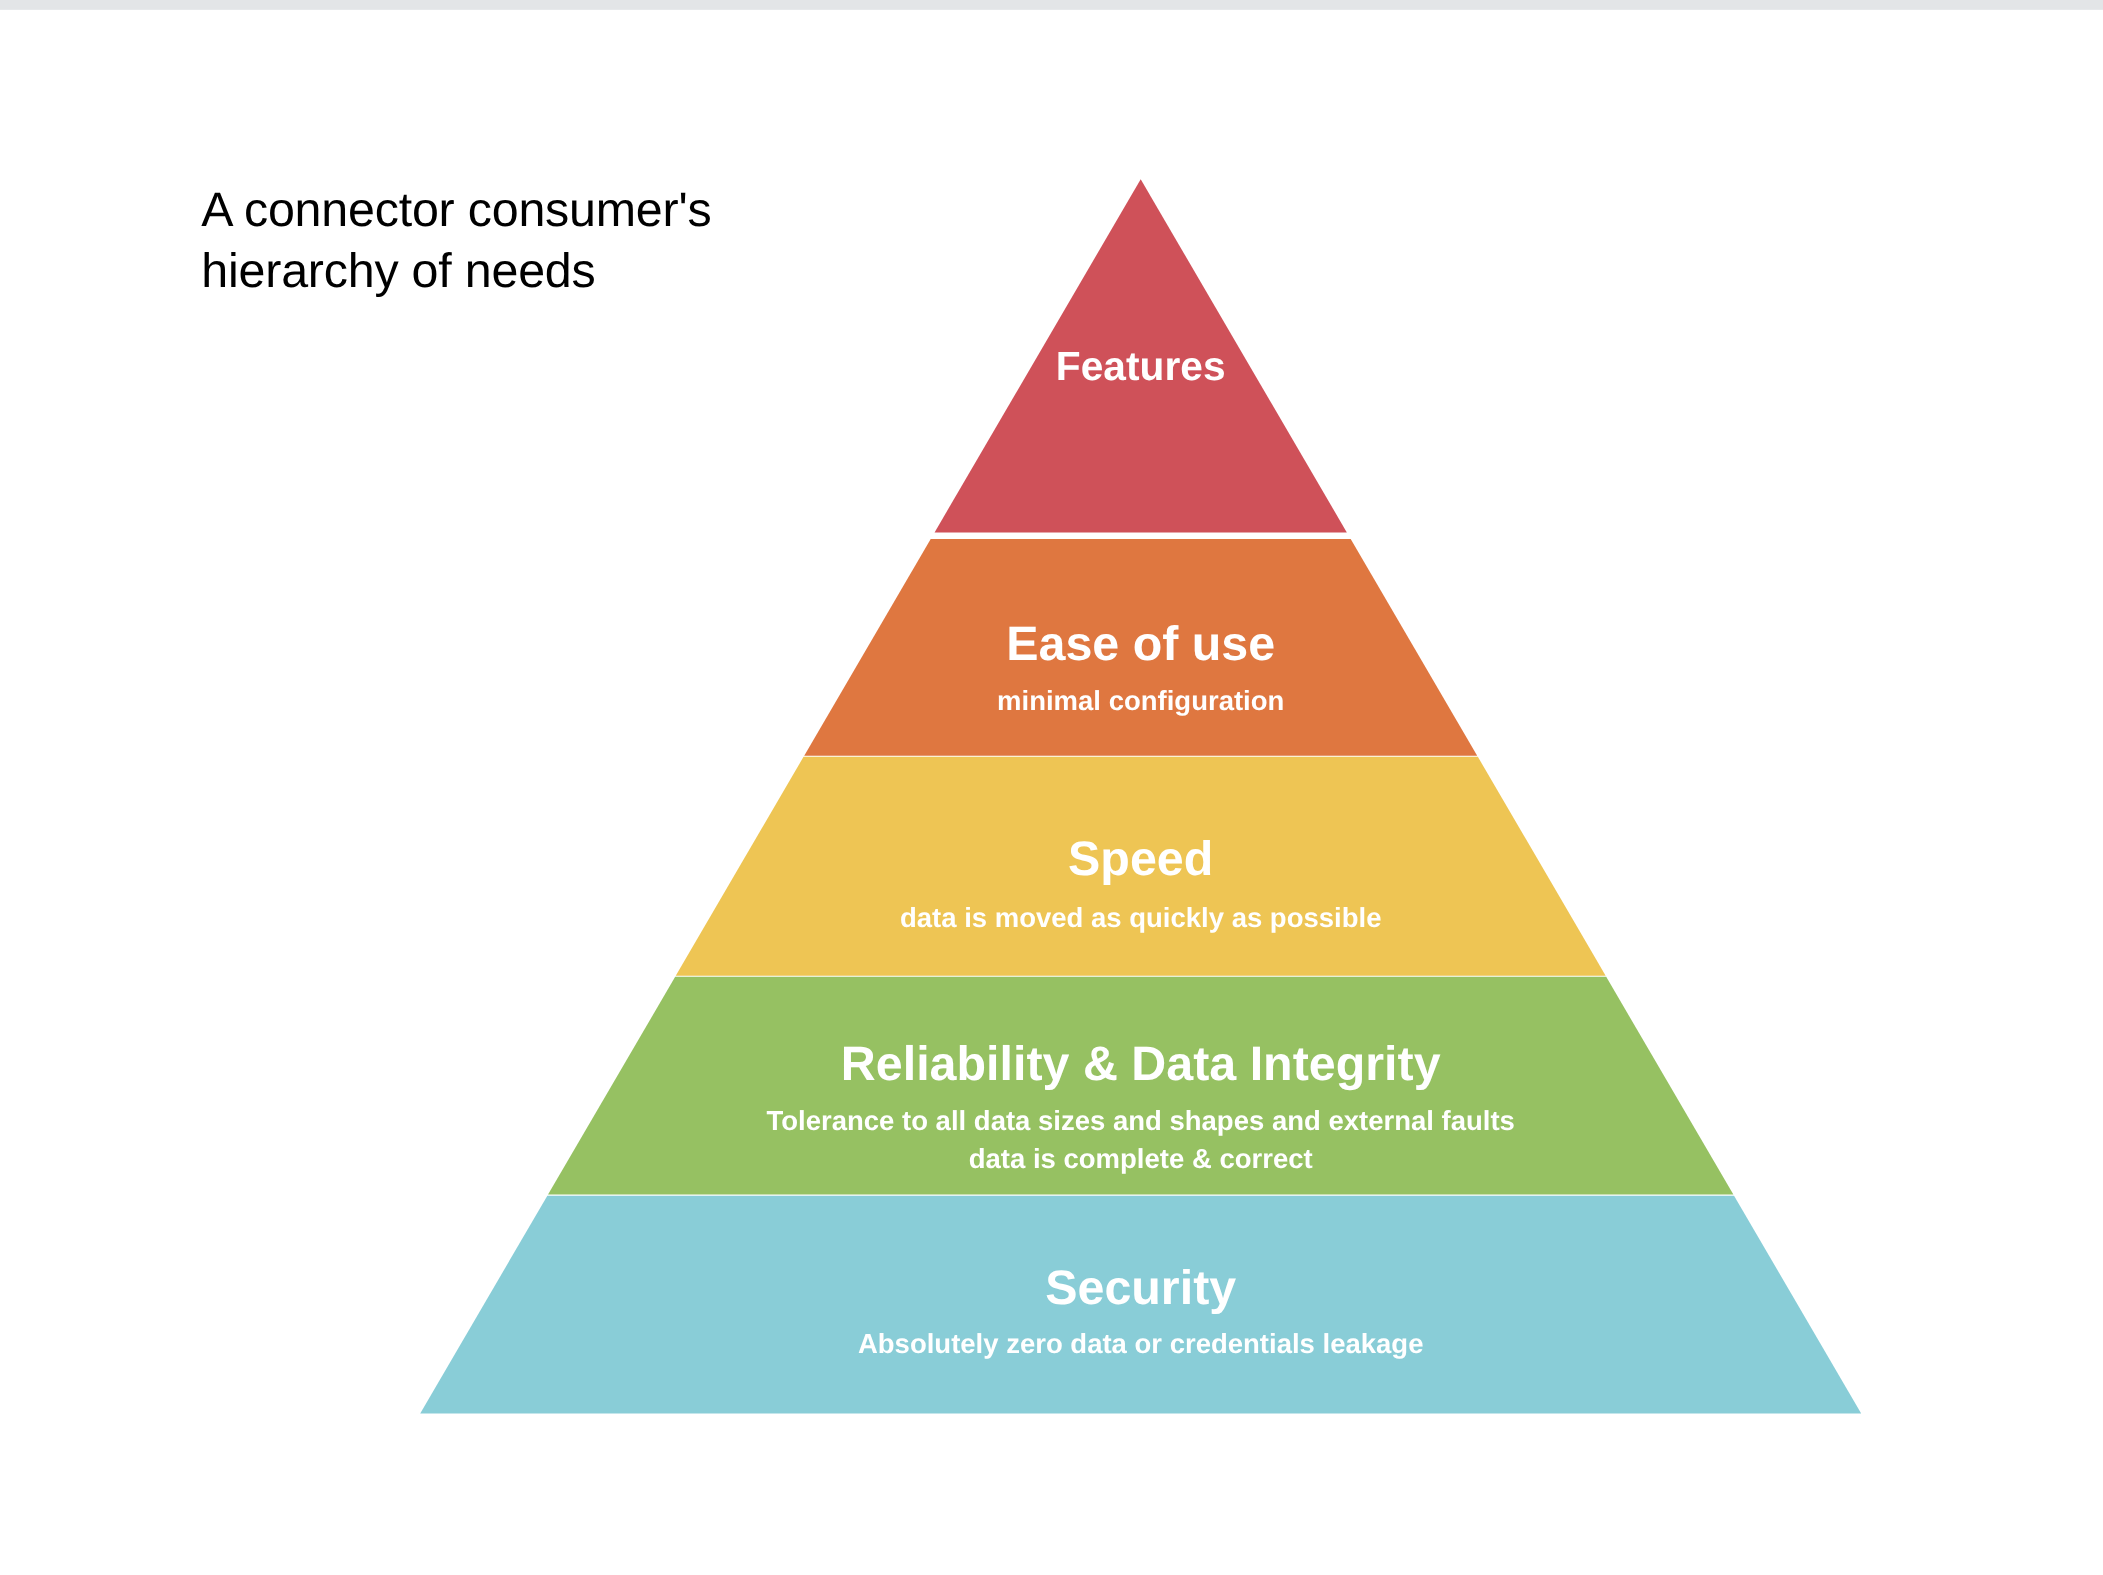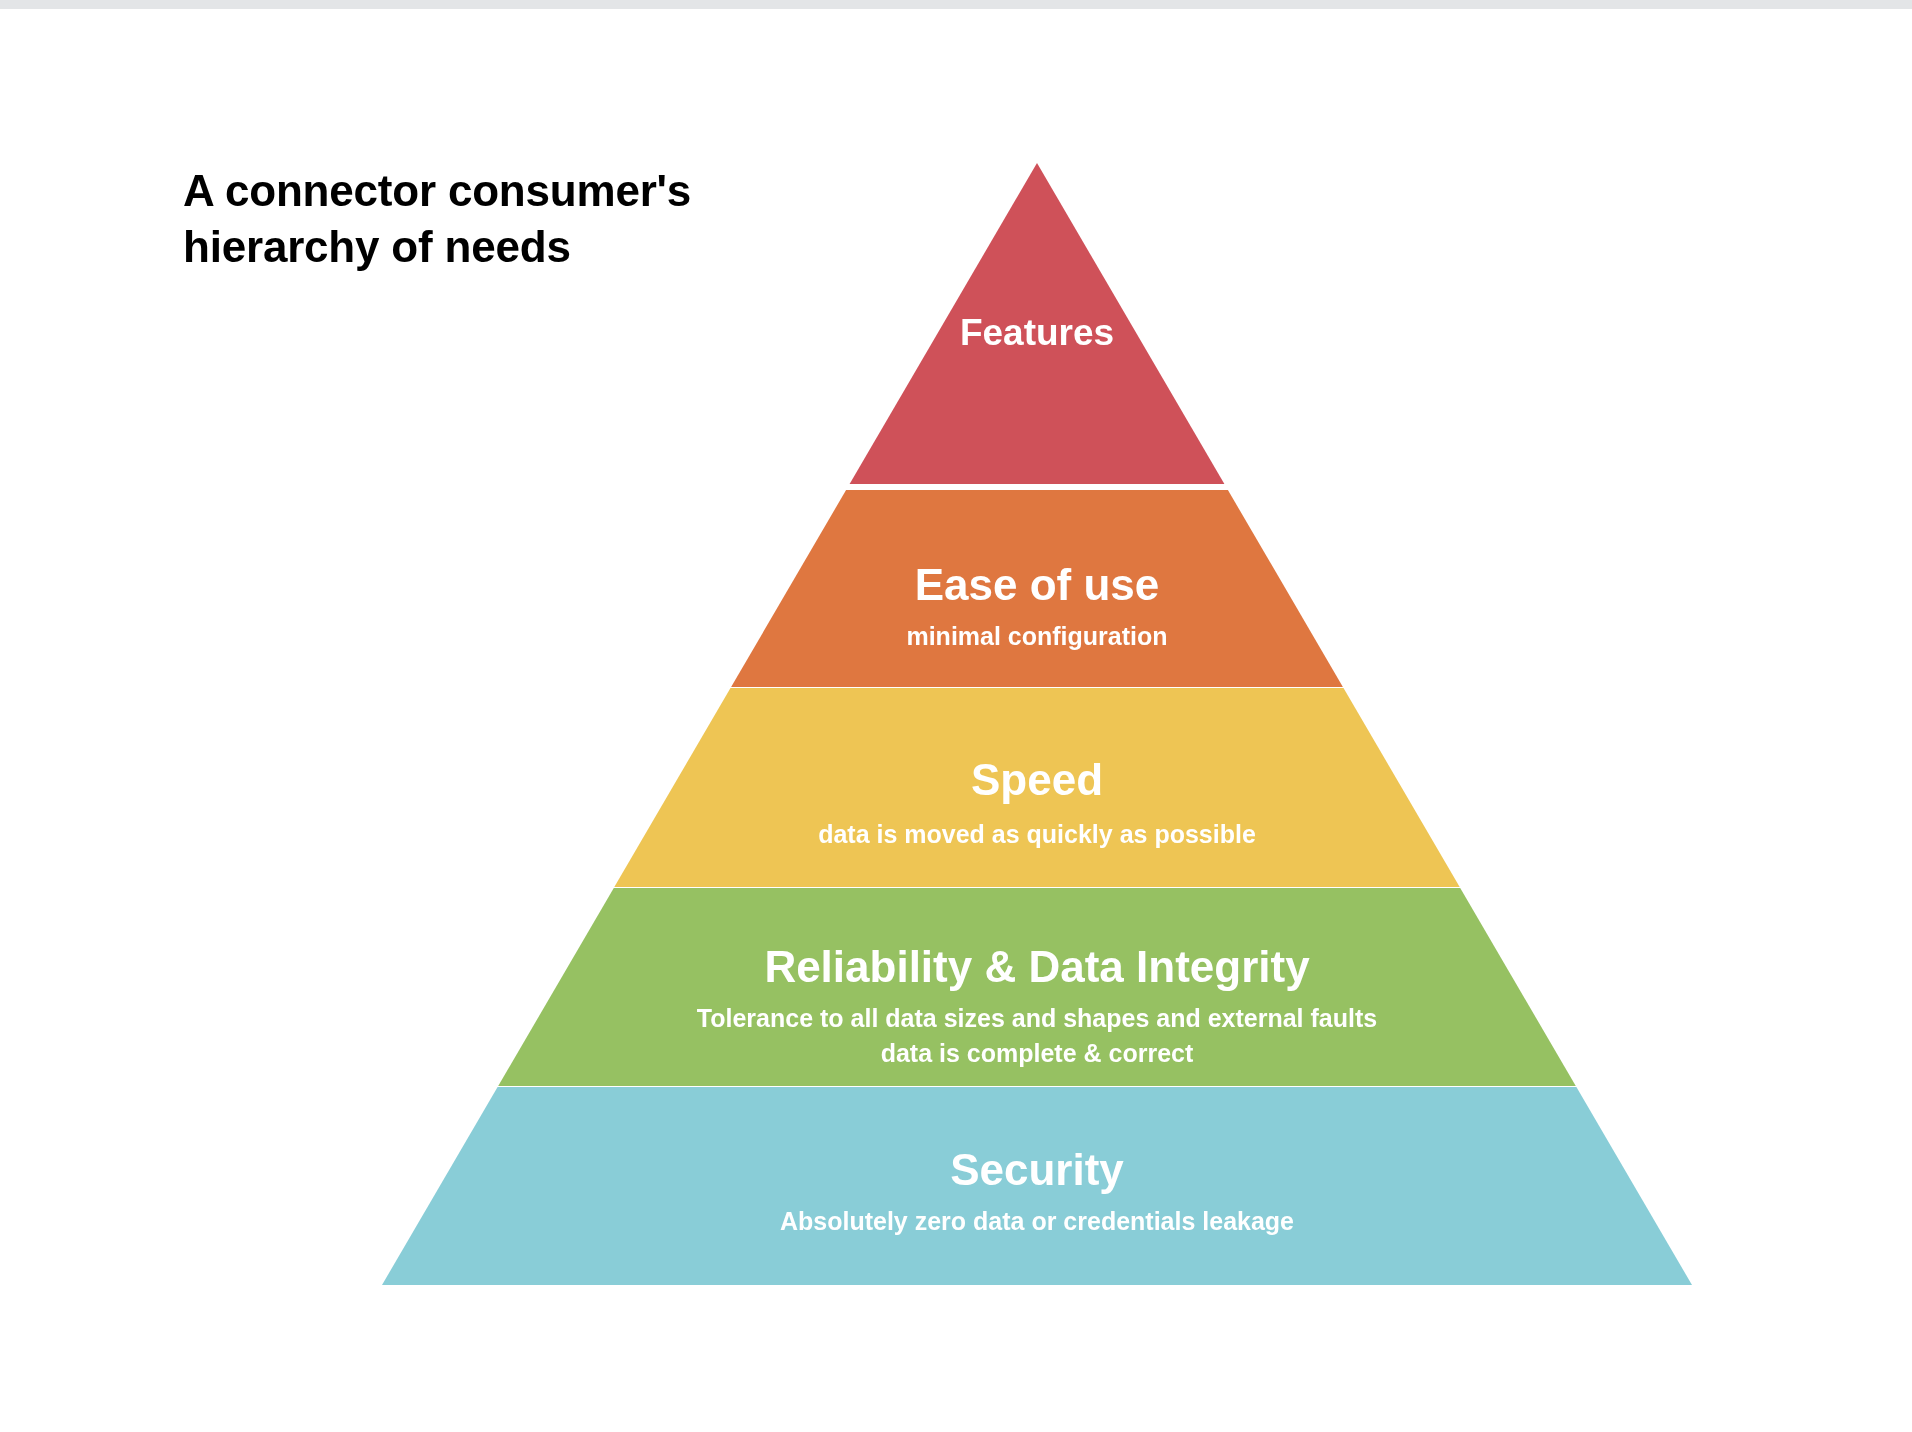--- a/index.html
+++ b/index.html
@@ -29,21 +29,21 @@
     width: 1912px;
     height: 1423px;
     background: #ffffff;
   }
   #diagram-title {
     position: absolute;
     left: 183px;
     top: 163px;
     width: 640px;
     font-size: 44px;
-    font-weight: bold;
+    font-weight: normal;
     line-height: 1.28;
     color: #000000;
     letter-spacing: -0.2px;
     white-space: pre-line;
   }
   #pyramid-svg {
     position: absolute;
     left: 0;
     top: 0;
     width: 1912px;

